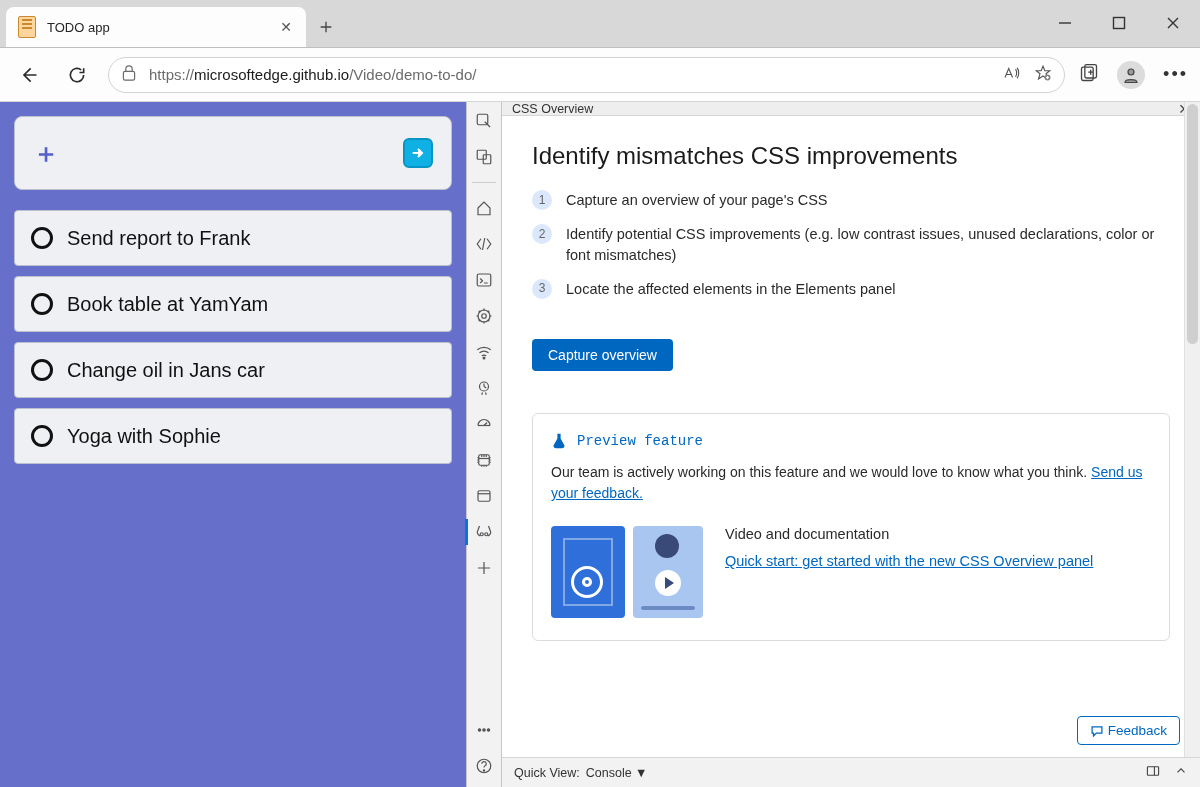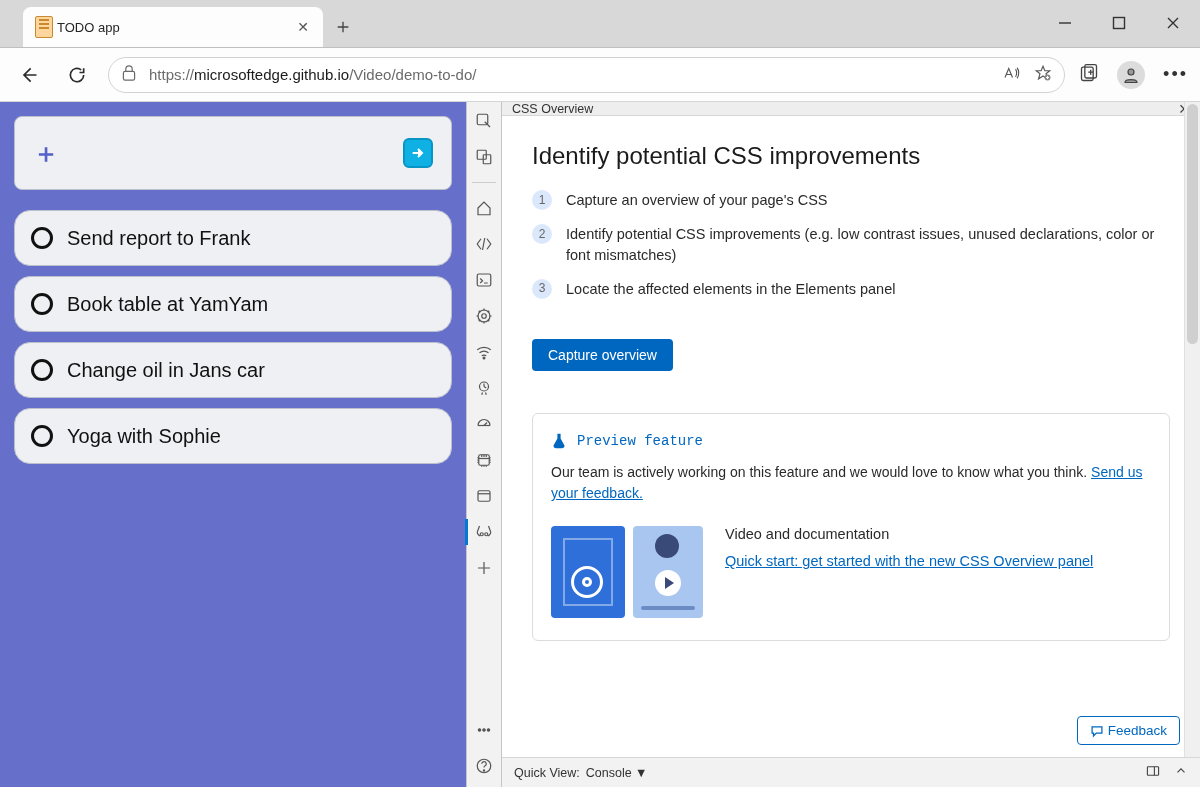--- a/index.html
+++ b/index.html
@@ -1,19 +1,19 @@
 <!DOCTYPE html>
 <html><head>
 <meta charset="utf-8">
 <style>
   * { box-sizing: border-box; margin: 0; padding: 0; }
   html, body { width: 1200px; height: 787px; font-family: "Segoe UI", Arial, sans-serif; overflow: hidden; background: #e6e6e6; }
   
   .titlebar { height: 48px; background: #d8d8d8; display: flex; align-items: flex-end; border-bottom: 1px solid #bfbfbf; }
-  .tab { display: flex; align-items: center; height: 40px; background: #fdfdfd; border-radius: 8px 8px 0 0; padding: 0 14px 0 12px; margin-left: 23px; min-width: 300px; gap: 4px; }
+  .tab { display: flex; align-items: center; height: 40px; background: #fdfdfd; border-radius: 8px 8px 0 0; padding: 0 14px 0 12px; margin-left: 6px; min-width: 300px; gap: 11px; }
   .tab-icon { width: 18px; height: 22px; background: #ffd59e; border: 1px solid #c78a2f; border-radius: 2px; position: relative; }
   .tab-icon:after { content: ""; position: absolute; top: 2px; left: 3px; width: 10px; height: 2px; background: #c78a2f; box-shadow: 0 4px 0 #c78a2f, 0 8px 0 #c78a2f; }
   .tab-title { font-size: 13px; color: #252525; flex: 1; }
   .tab-x { font-size: 14px; color: #555; cursor: pointer; }
   .newtab { width: 40px; height: 40px; display: flex; align-items: center; justify-content: center; }
   .newtab svg { width: 16px; height: 16px; stroke:#444;}
   .wincontrols { margin-left: auto; display: flex; height: 48px; }
   .winbtn { width: 54px; display: flex; align-items: center; justify-content: center; color: #333; }
   .winbtn svg { width: 14px; height: 14px; stroke: #333; stroke-width: 1.4; fill: none; }
   
@@ -33,21 +33,21 @@
   .dots { letter-spacing: 2px; font-size: 18px; color:#333;}
   
   .main { display: flex; height: calc(787px - 48px - 54px); }
   
   .app { width: 466px; background: #666fc9; padding: 14px; }
   .addcard { background: #eef0f4; border: 1px solid #bcc0cc; border-radius: 8px; height: 74px; display: flex; align-items: center; padding: 0 18px; }
   .plus { color: #5560c8; font-size: 26px; font-weight: bold; }
   .sendbtn { margin-left: auto; width: 30px; height: 30px; background: #0fb1e5; border: 2px solid #0795c6; border-radius: 6px; display: flex; align-items: center; justify-content: center; }
   .sendbtn svg { width: 16px; height: 16px; stroke: #fff; fill: #fff; }
   .todolist { margin-top: 20px; display: flex; flex-direction: column; gap: 10px; }
-  .todo { background: #eef0f4; border: 1px solid #bcc0cc; border-radius: 16px; height: 56px; display: flex; align-items: center; padding: 18px 16px; gap: 14px; }
+  .todo { background: #eef0f4; border: 1px solid #bcc0cc; border-radius: 4px; height: 56px; display: flex; align-items: center; padding: 18px 16px; gap: 14px; }
   .ring { width: 22px; height: 22px; border: 3px solid #111; border-radius: 50%; }
   .todotext { font-size: 20px; color: #111; }
   
   .devstrip { width: 36px; background: #f2f2f2; border-left: 1px solid #c6c6c6; border-right: 1px solid #c6c6c6; display: flex; flex-direction: column; align-items: center; padding-top: 6px; gap: 10px; position: relative; }
   .devstrip .dicon { width: 26px; height: 26px; display: flex; align-items: center; justify-content: center; color: #555; }
   .devstrip .dicon svg { width: 18px; height: 18px; stroke: #555; fill: none; stroke-width: 1.6; }
   .devstrip .dicon.active { position: relative; }
   .devstrip .dicon.active:before { content: ""; position: absolute; left: -6px; top: 0; bottom: 0; width: 3px; background: #0078d4; }
   .devstrip .bottom { margin-top: auto; padding-bottom: 8px; display:flex;flex-direction:column;gap:10px;align-items:center;}
   
@@ -300,21 +300,21 @@
 
   <div class="devpanel">
     <div class="panelhead">
       <span>CSS Overview</span>
       <span class="x">✕</span>
     </div>
     <div class="vscroll">
         <div class="thumb"></div>
       </div>
     <div class="panelbody">
-      <div class="h1">Identify potential CSS improvements</div>
+      <div class="h1">Identify mismatches CSS improvements</div>
       <ul class="steps">
         <li class="step">
             <span class="num">1</span>
             <span>Capture an overview of your page's CSS</span>
           </li>
         <li class="step">
             <span class="num">2</span>
             <span>Identify potential CSS improvements (e.g. low contrast issues, unused declarations, color or font mismatches)</span>
           </li>
         <li class="step">

